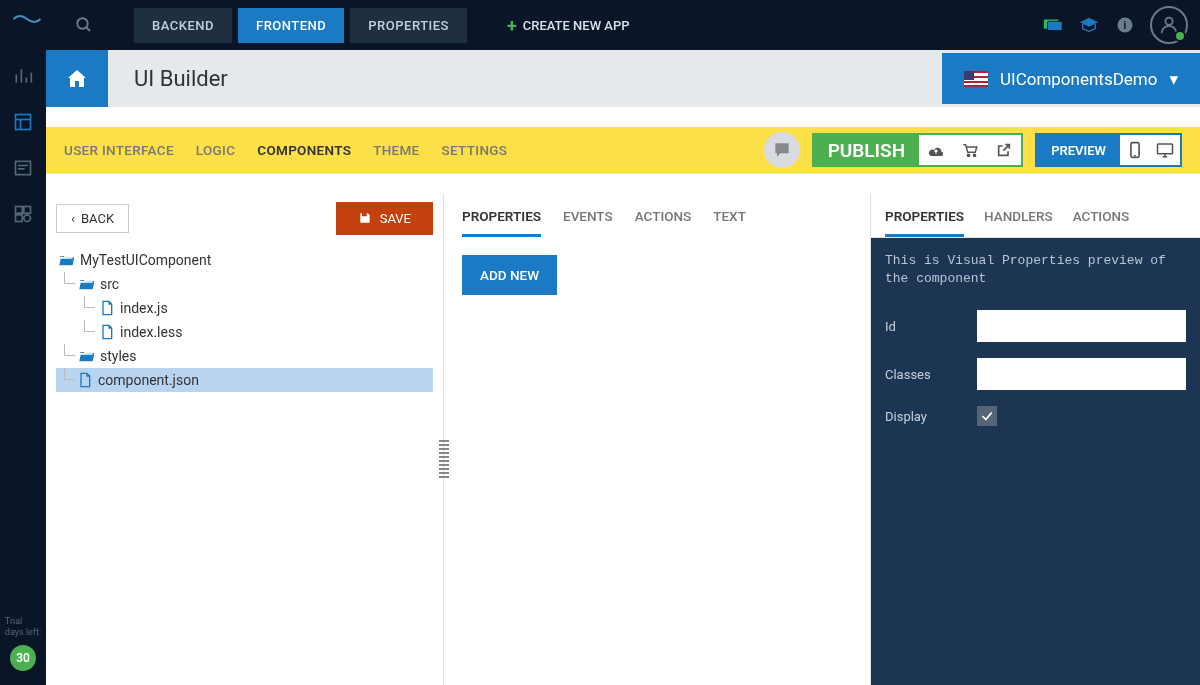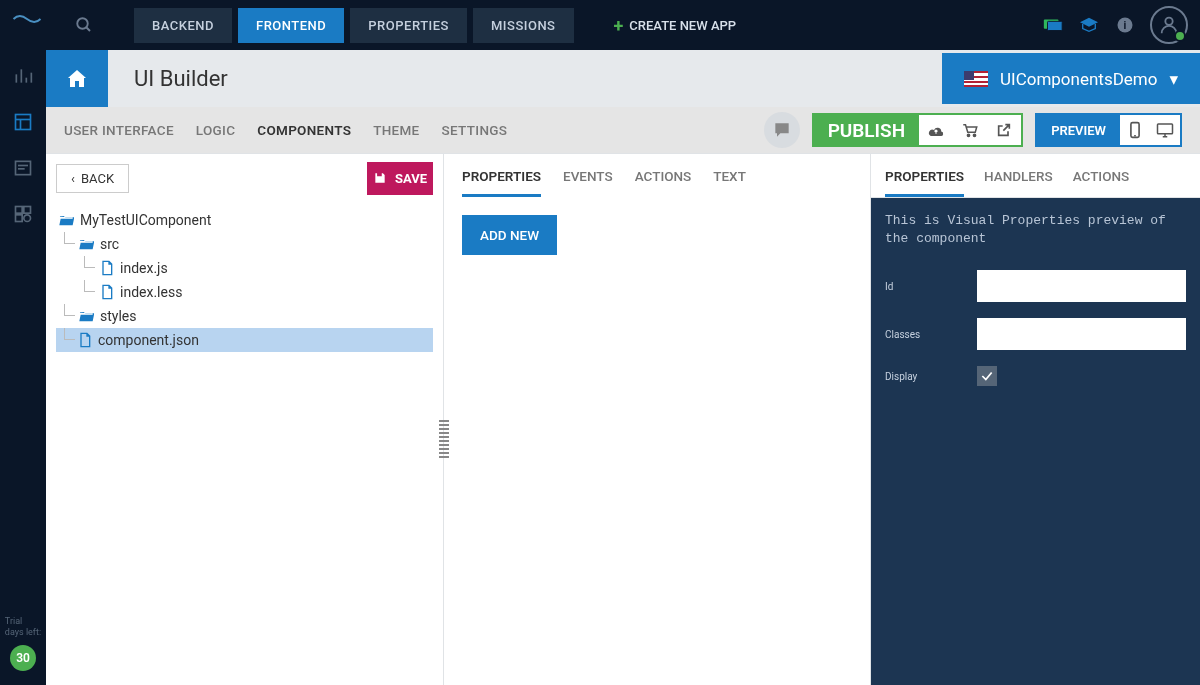--- a/index.html
+++ b/index.html
@@ -22,45 +22,45 @@
 .avatar-dot { position: absolute; bottom: 0; right: 0; width: 12px; height: 12px; background: #4caf50; border-radius: 50%; border: 2px solid #0a1628; }
 
 .main-area { display: flex; height: calc(100% - 50px); }
 .left-rail { width: 46px; background: #0a1628; display: flex; flex-direction: column; align-items: center; padding-top: 12px; gap: 18px; }
 .rail-icon { width: 28px; height: 28px; color: #556577; cursor: pointer; display: flex; align-items: center; justify-content: center; }
 .rail-icon.active { color: #1a7bc4; }
 .trial-info { margin-top: auto; margin-bottom: 14px; text-align: left; }
 .trial-text { color: #556577; font-size: 9px; line-height: 1.3; }
 .trial-badge { width: 26px; height: 26px; background: #4caf50; color: #fff; border-radius: 50%; display: flex; align-items: center; justify-content: center; font-size: 12px; font-weight: 600; margin: 6px auto 0; }
 
-.content { flex: 1; background: #fff; display: flex; flex-direction: column; }
+.content { flex: 1; background: #fff; display: flex; flex-direction: column; gap: 20px; }
 .title-bar { height: 57px; background: #e6e9ec; display: flex; align-items: center; }
 .home-btn { width: 62px; height: 57px; background: #1a7bc4; display: flex; align-items: center; justify-content: center; color: #fff; cursor: pointer; }
 .page-title { font-size: 22px; color: #333; margin-left: 26px; font-weight: 400; }
 .app-selector { margin-left: auto; height: 51px; background: #1a7bc4; color: #fff; display: flex; align-items: center; padding: 0 22px; gap: 12px; cursor: pointer; font-size: 17px; }
 .flag { width: 24px; height: 16px; background: linear-gradient(to bottom, #b22234 0%, #b22234 15%, #fff 15%, #fff 30%, #b22234 30%, #b22234 45%, #fff 45%, #fff 60%, #b22234 60%, #b22234 75%, #fff 75%, #fff 90%, #b22234 90%); position: relative; }
 .flag::before { content: ''; position: absolute; top: 0; left: 0; width: 10px; height: 9px; background: #3c3b6e; }
 
-.toolbar { height: 47px; background: #e5e5e5; display: flex; align-items: center; padding: 0 18px; gap: 22px; border-bottom: 1px solid #e0e3e6; }
+.toolbar { height: 47px; background: #fde047; display: flex; align-items: center; padding: 0 18px; gap: 22px; border-bottom: 1px solid #e0e3e6; }
 .tool-tab { color: #777; font-size: 13.5px; font-weight: 500; cursor: pointer; letter-spacing: 0.3px; }
 .tool-tab.active { color: #333; font-weight: 600; }
 .toolbar-right { margin-left: auto; display: flex; align-items: center; gap: 12px; }
 .chat-btn { width: 36px; height: 36px; background: #d8dce0; border-radius: 50%; display: flex; align-items: center; justify-content: center; color: #888; cursor: pointer; }
 .publish-group { display: flex; align-items: center; border: 2px solid #4caf50; height: 34px; }
 .publish-btn { background: #4caf50; color: #fff; padding: 0 14px; height: 100%; display: flex; align-items: center; font-size: 19px; font-weight: 600; cursor: pointer; }
 .pub-icon { width: 34px; height: 100%; display: flex; align-items: center; justify-content: center; color: #555; cursor: pointer; background: #fff; }
 .preview-group { display: flex; align-items: center; border: 2px solid #1a7bc4; height: 34px; }
 .preview-btn { background: #1a7bc4; color: #fff; padding: 0 14px; height: 100%; display: flex; align-items: center; font-size: 13px; font-weight: 600; cursor: pointer; }
 .prev-icon { width: 30px; height: 100%; display: flex; align-items: center; justify-content: center; color: #555; cursor: pointer; background: #fff; }
 
 .panels { flex: 1; display: flex; }
 .panel-left { width: 398px; border-right: 1px solid #e0e3e6; display: flex; flex-direction: column; }
 .pl-head { height: 48px; display: flex; align-items: center; padding: 0 10px; gap: 10px; }
 .back-btn { border: 1px solid #ccc; background: #fff; padding: 6px 14px; display: flex; align-items: center; gap: 6px; font-size: 13px; color: #333; cursor: pointer; }
-.save-btn { margin-left: auto; background: #be185d; color: #fff; padding: 9px 6px; display: flex; align-items: center; gap: 8px; font-size: 13px; font-weight: 700; cursor: pointer; border: none; }
+.save-btn { margin-left: auto; background: #c2410c; color: #fff; padding: 9px 22px; display: flex; align-items: center; gap: 8px; font-size: 13px; font-weight: 400; cursor: pointer; border: none; }
 .file-tree { padding: 6px 10px; font-size: 14px; color: #333; }
 .tree-row { display: flex; align-items: center; gap: 6px; padding: 4px 2px; cursor: pointer; }
 .tree-row.selected { background: #b8d4f0; }
 .tree-indent-2 { padding-left: 44px; position: relative; }
 .tree-indent-2::before { content: ''; position: absolute; left: 28px; top: 0; bottom: 50%; width: 10px; border-left: 1px solid #bbb; border-bottom: 1px solid #bbb; }
 .tree-indent-1b { padding-left: 22px; position: relative; }
 .tree-indent-1b::before { content: ''; position: absolute; left: 8px; top: 0; bottom: 50%; width: 10px; border-left: 1px solid #bbb; border-bottom: 1px solid #bbb; }
 .folder-ico { color: #1a7bc4; }
 .file-ico { color: #1a7bc4; }
 
@@ -71,21 +71,21 @@
 .pm-body { padding: 18px; }
 .add-new-btn { background: #1a7bc4; color: #fff; border: none; padding: 12px 18px; font-size: 13.5px; font-weight: 500; cursor: pointer; }
 .splitter { position: absolute; left: -5px; top: 50%; width: 10px; height: 40px; background: repeating-linear-gradient(to bottom, #888 0, #888 2px, transparent 2px, transparent 4px); cursor: col-resize; }
 
 .panel-right { width: 329px; background: #1c3552; display: flex; flex-direction: column; color: #c5d0de; }
 .pr-tabs { display: flex; gap: 20px; padding: 14px 14px 0; background: #fff; border-bottom: 1px solid #e0e3e6; }
 .pr-tab { color: #777; font-size: 13.5px; font-weight: 500; cursor: pointer; padding-bottom: 10px; }
 .pr-tab.active { color: #333; font-weight: 600; border-bottom: 3px solid #1a7bc4; }
 .pr-desc { padding: 14px; font-size: 13px; color: #b8c5d6; line-height: 1.4; font-family: Liberation Mono, monospace; }
 .pr-field { display: flex; align-items: center; padding: 8px 14px; gap: 12px; }
-.pr-label { width: 80px; font-size: 10px; color: #c5d0de; }
+.pr-label { width: 80px; font-size: 13px; color: #c5d0de; }
 .pr-input { flex: 1; height: 32px; background: #fff; border: none; padding: 0 8px; font-size: 13px; }
 .pr-check { width: 20px; height: 20px; background: #556577; display: flex; align-items: center; justify-content: center; color: #fff; cursor: pointer; }
 </style>
 </head>
 <body>
 
 <div class="topbar">
   <div class="logo">
     <svg viewBox="0 0 40 20" width="30" height="18">
         <path d="M2 10 Q10 2 20 10 Q30 18 38 10" stroke="currentColor" stroke-width="2.5" fill="none"></path>
@@ -94,21 +94,20 @@
   <div class="search-ico">
     <svg width="18" height="18" viewBox="0 0 24 24" fill="none" stroke="currentColor" stroke-width="2.5">
         <circle cx="10" cy="10" r="7"></circle>
         <line x1="20" y1="20" x2="15" y2="15"></line>
       </svg>
   </div>
   <div class="nav-tabs">
     <div class="nav-tab">BACKEND</div>
     <div class="nav-tab active">FRONTEND</div>
     <div class="nav-tab">PROPERTIES</div>
-    <div class="nav-tab">MISSIONS</div>
   </div>
   <div class="create-app">
     <span class="plus">+</span>
     <span>CREATE NEW APP</span>
   </div>
   <div class="topbar-right">
     <div class="tr-icon money-ico">
       <svg width="24" height="16" viewBox="0 0 24 16">
           <rect x="2" y="2" width="16" height="10" rx="1" fill="currentColor"></rect>
           <rect x="6" y="4" width="16" height="10" rx="1" fill="#1a7bc4" stroke="#0a1628"></rect>

